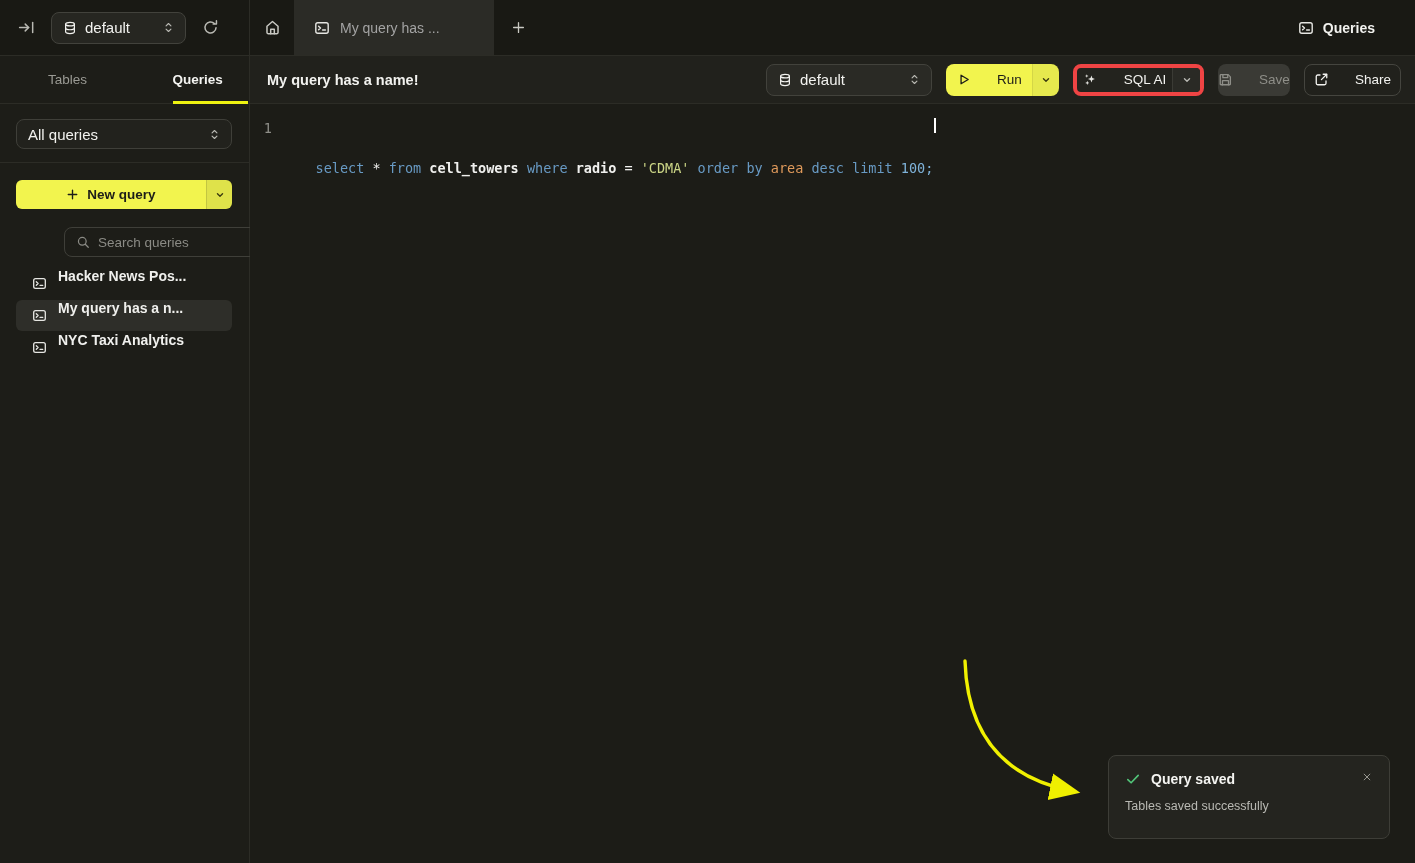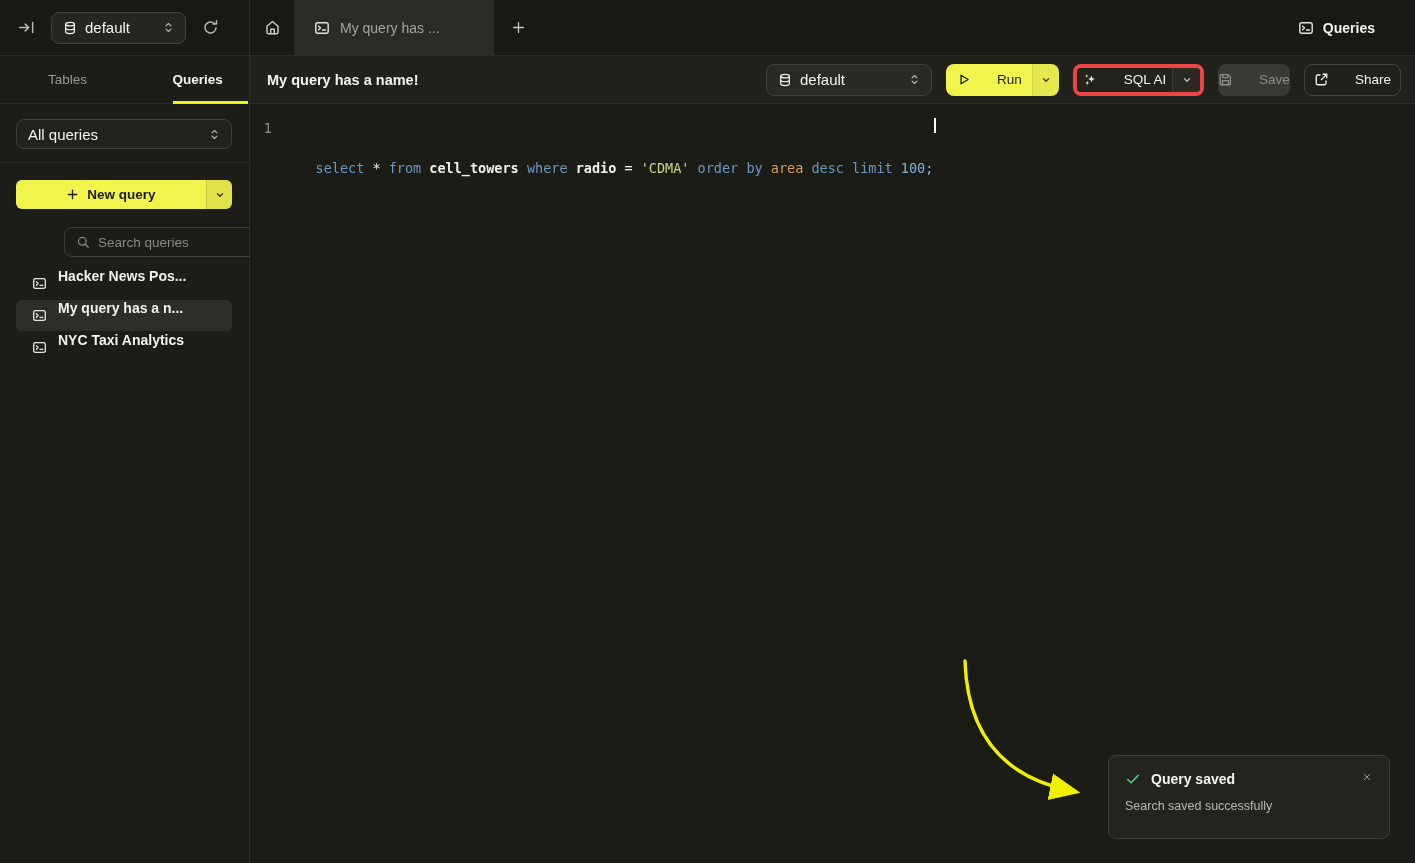--- a/index.html
+++ b/index.html
@@ -412,14 +412,14 @@
     </span>
     <span class="toast-title">Query saved</span>
     <button class="toast-close">
       <span class="icon">
         <svg width="12" height="12" viewBox="0 0 16 16" style="stroke-width:1.3">
             <path d="M4.2 4.2l7.6 7.6M11.8 4.2l-7.6 7.6"></path>
           </svg>
       </span>
     </button>
   </div>
-  <div class="toast-msg">Search saved successfully</div>
+  <div class="toast-msg">Tables saved successfully</div>
 </div>
 
 </body></html>

